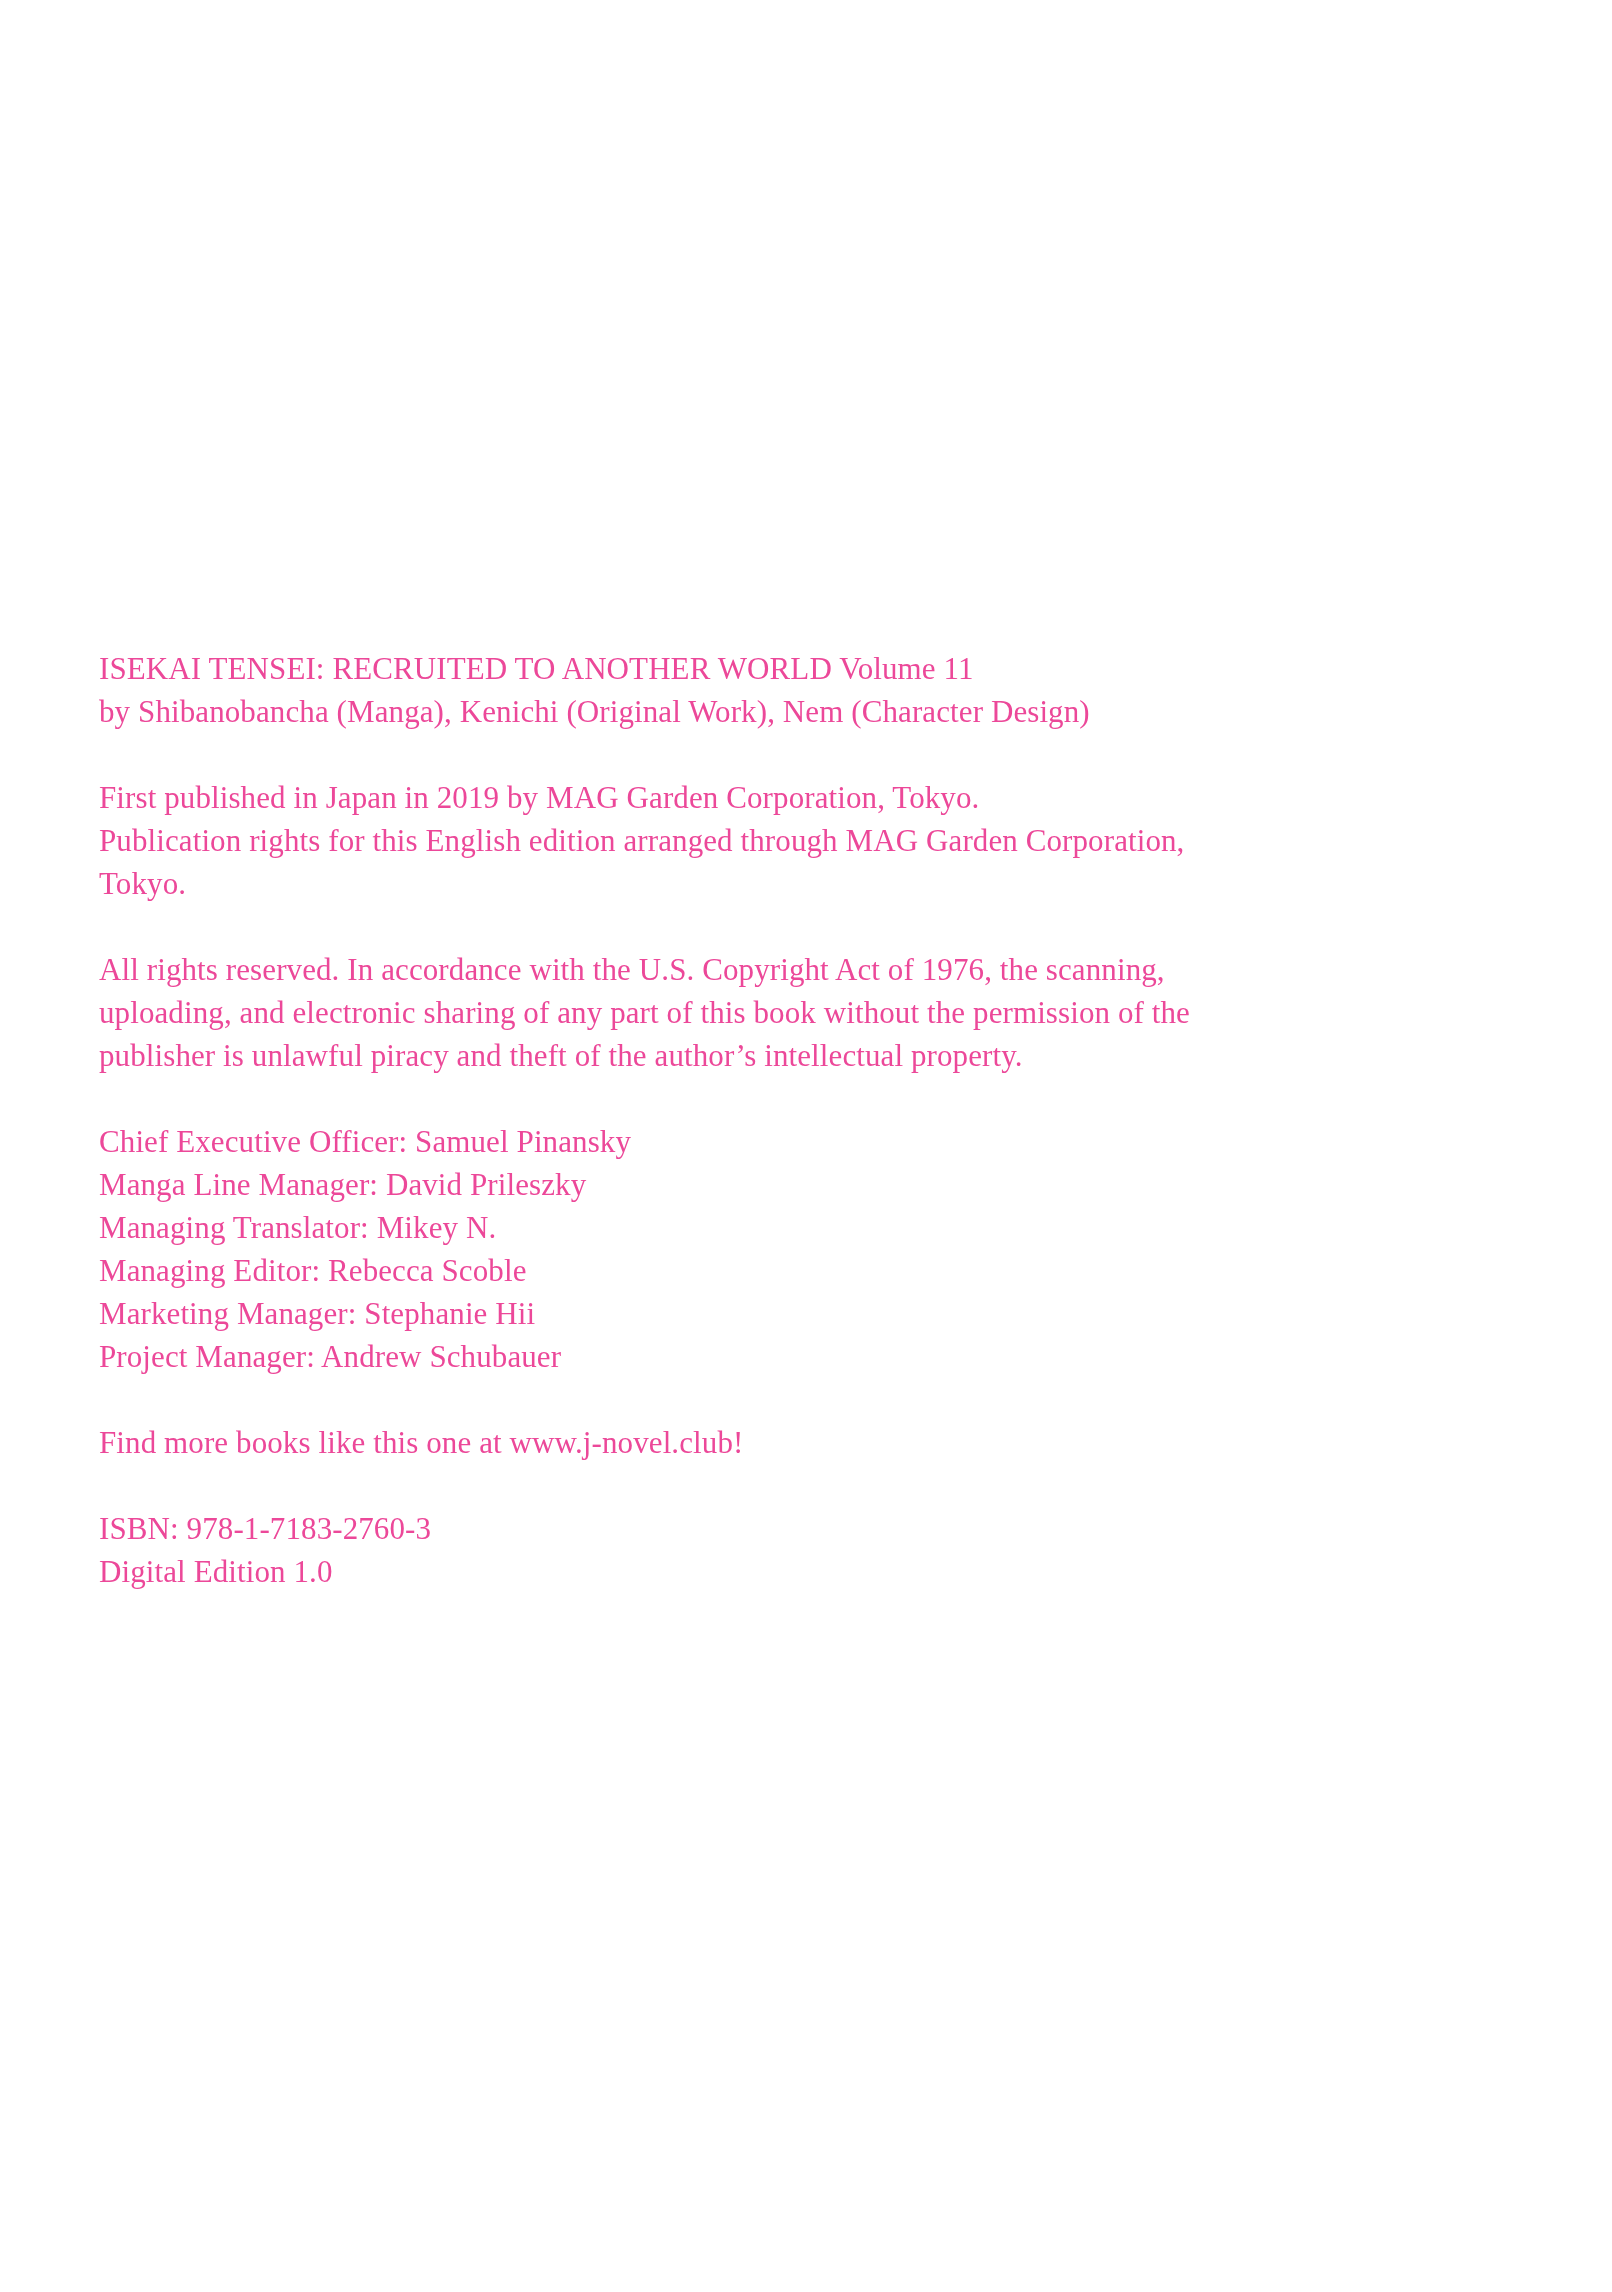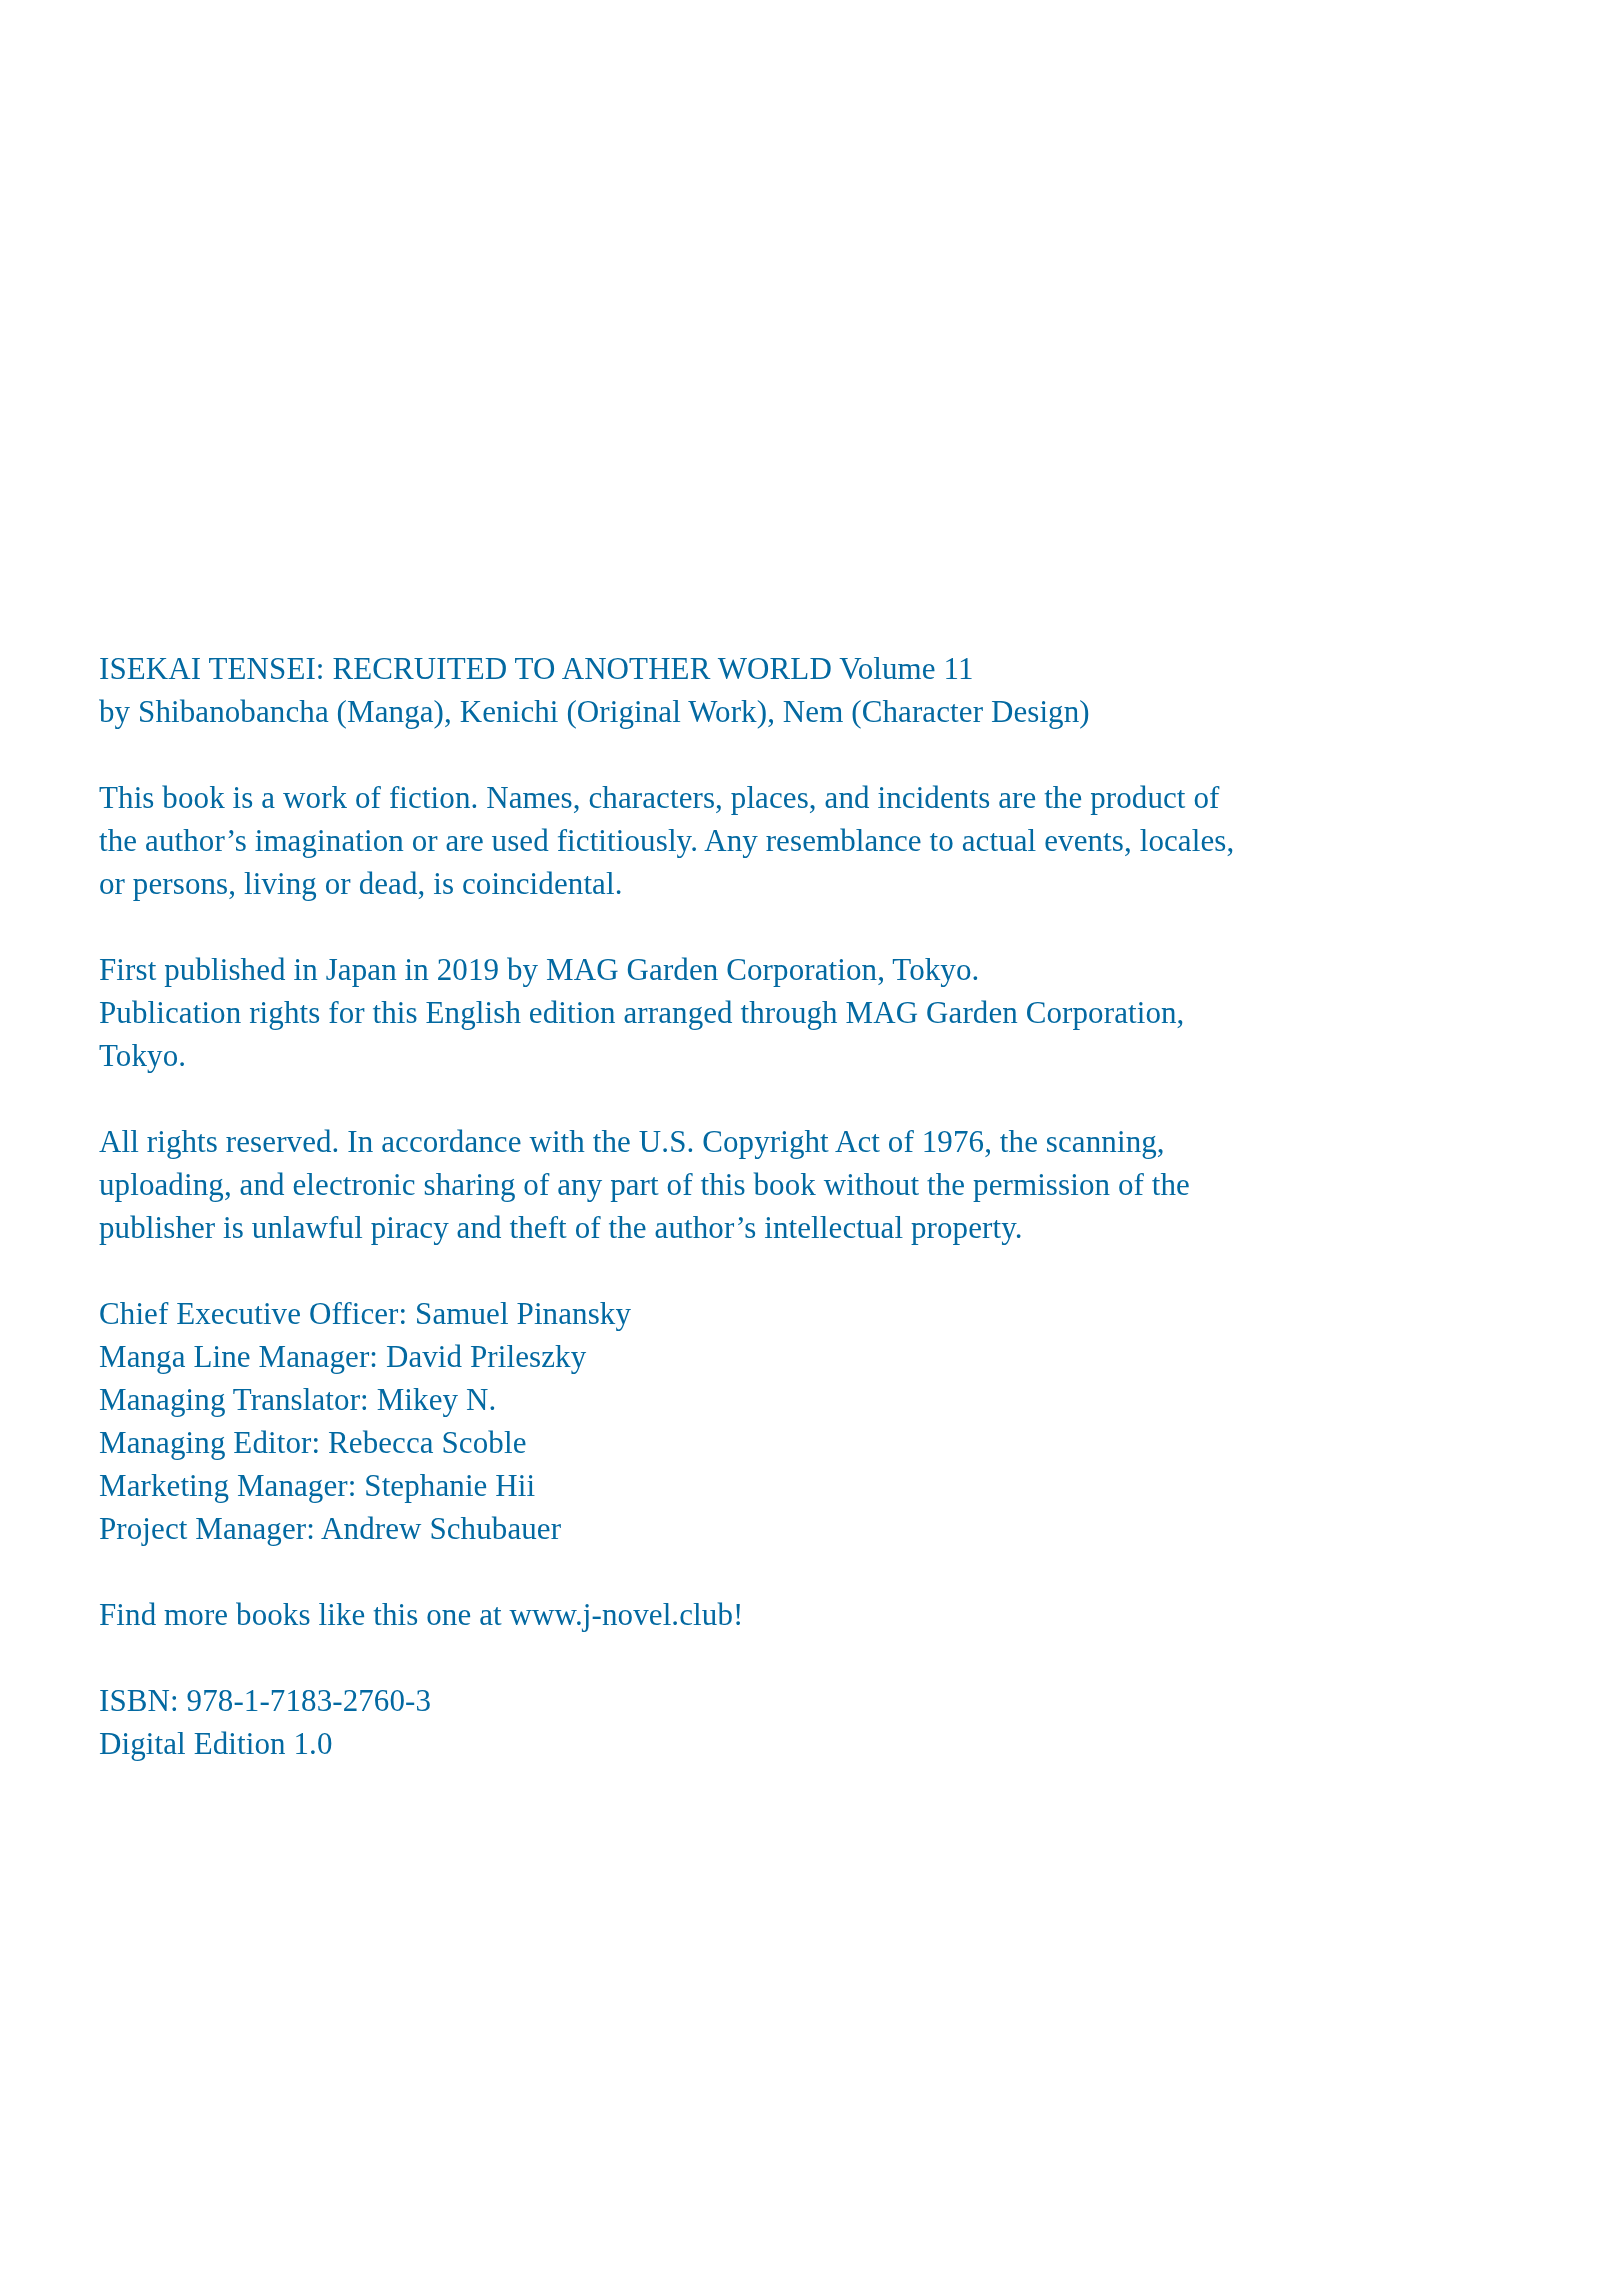--- a/index.html
+++ b/index.html
@@ -7,21 +7,21 @@
     padding: 0;
     background: #ffffff;
   }
   .page {
     position: relative;
     width: 1613px;
     height: 2293px;
     background: #ffffff;
     overflow: hidden;
     font-family: "Liberation Serif", "DejaVu Serif", serif;
-    color: #0369a1;
+    color: #ec4899;
   }
   .text-block {
     position: absolute;
     left: 99px;
     top: 647px;
     width: 1325px;
   }
   .para {
     white-space: pre-line;
     font-size: 31px;
@@ -33,23 +33,20 @@
     margin-bottom: 12px;
   }
 </style>
 </head>
 <body>
 
 <div class="page">
   <div class="text-block">
     <div class="para">ISEKAI TENSEI: RECRUITED TO ANOTHER WORLD Volume 11
 by Shibanobancha (Manga), Kenichi (Original Work), Nem (Character Design)</div>
-    <div class="para">This book is a work of fiction. Names, characters, places, and incidents are the product of
-the author’s imagination or are used fictitiously. Any resemblance to actual events, locales,
-or persons, living or dead, is coincidental.</div>
     <div class="para">First published in Japan in 2019 by MAG Garden Corporation, Tokyo.
 Publication rights for this English edition arranged through MAG Garden Corporation,
 Tokyo.</div>
     <div class="para">All rights reserved. In accordance with the U.S. Copyright Act of 1976, the scanning,
 uploading, and electronic sharing of any part of this book without the permission of the
 publisher is unlawful piracy and theft of the author’s intellectual property.</div>
     <div class="para">Chief Executive Officer: Samuel Pinansky
 Manga Line Manager: David Prileszky
 Managing Translator: Mikey N.
 Managing Editor: Rebecca Scoble

